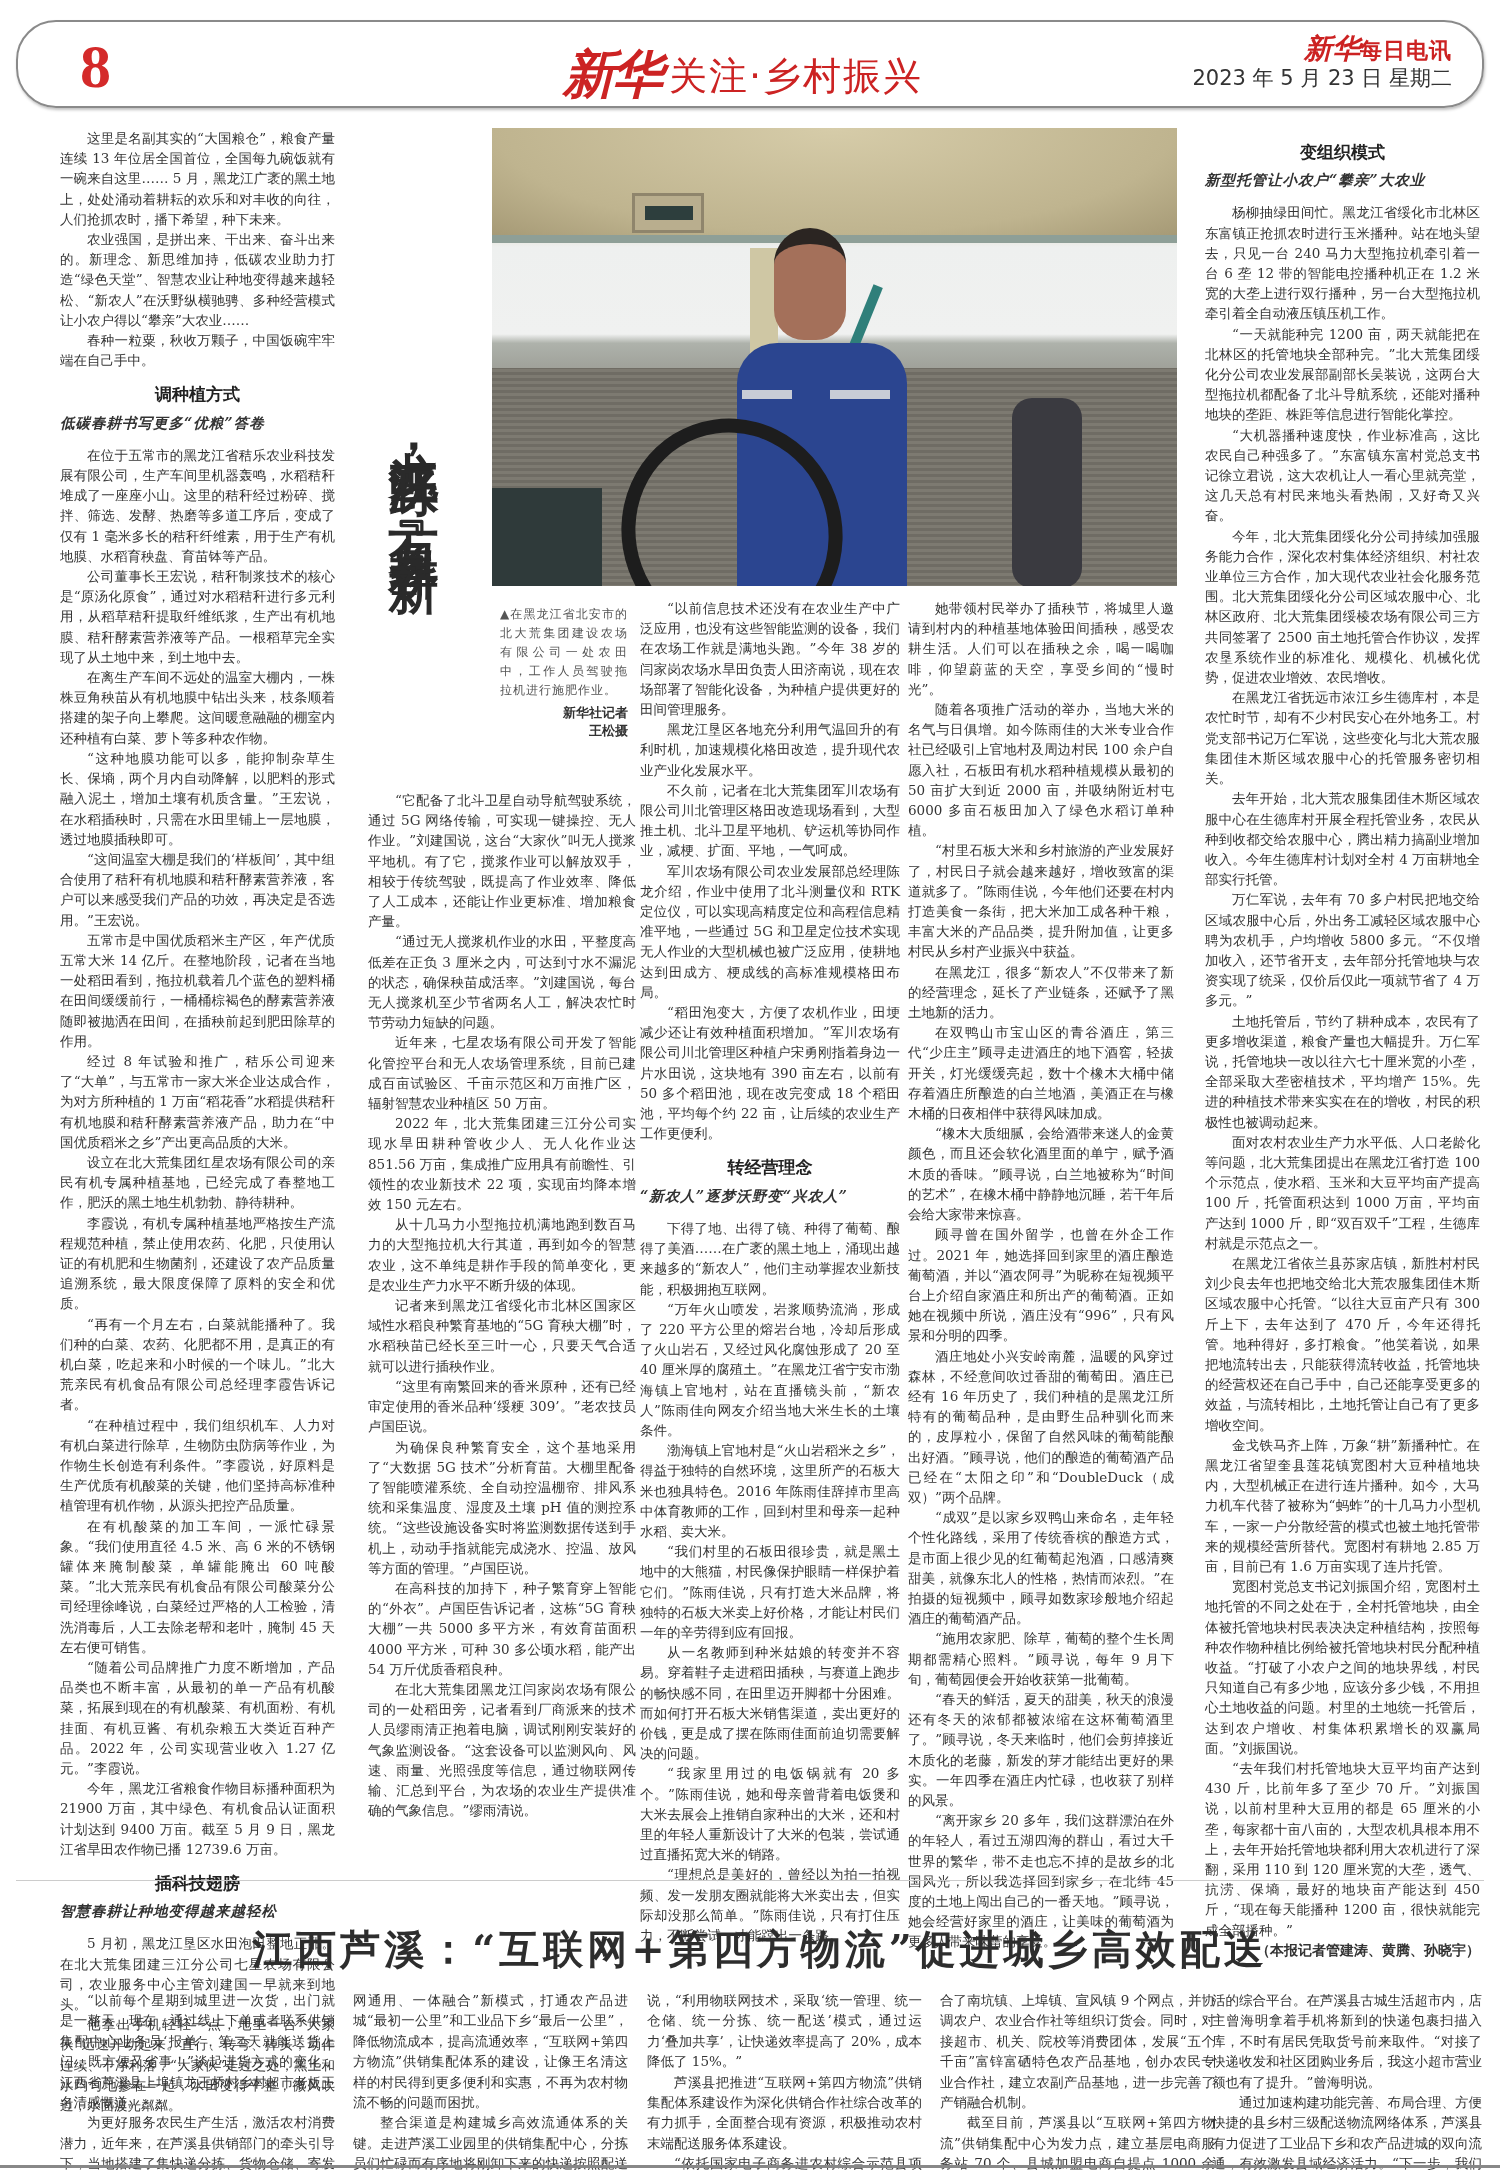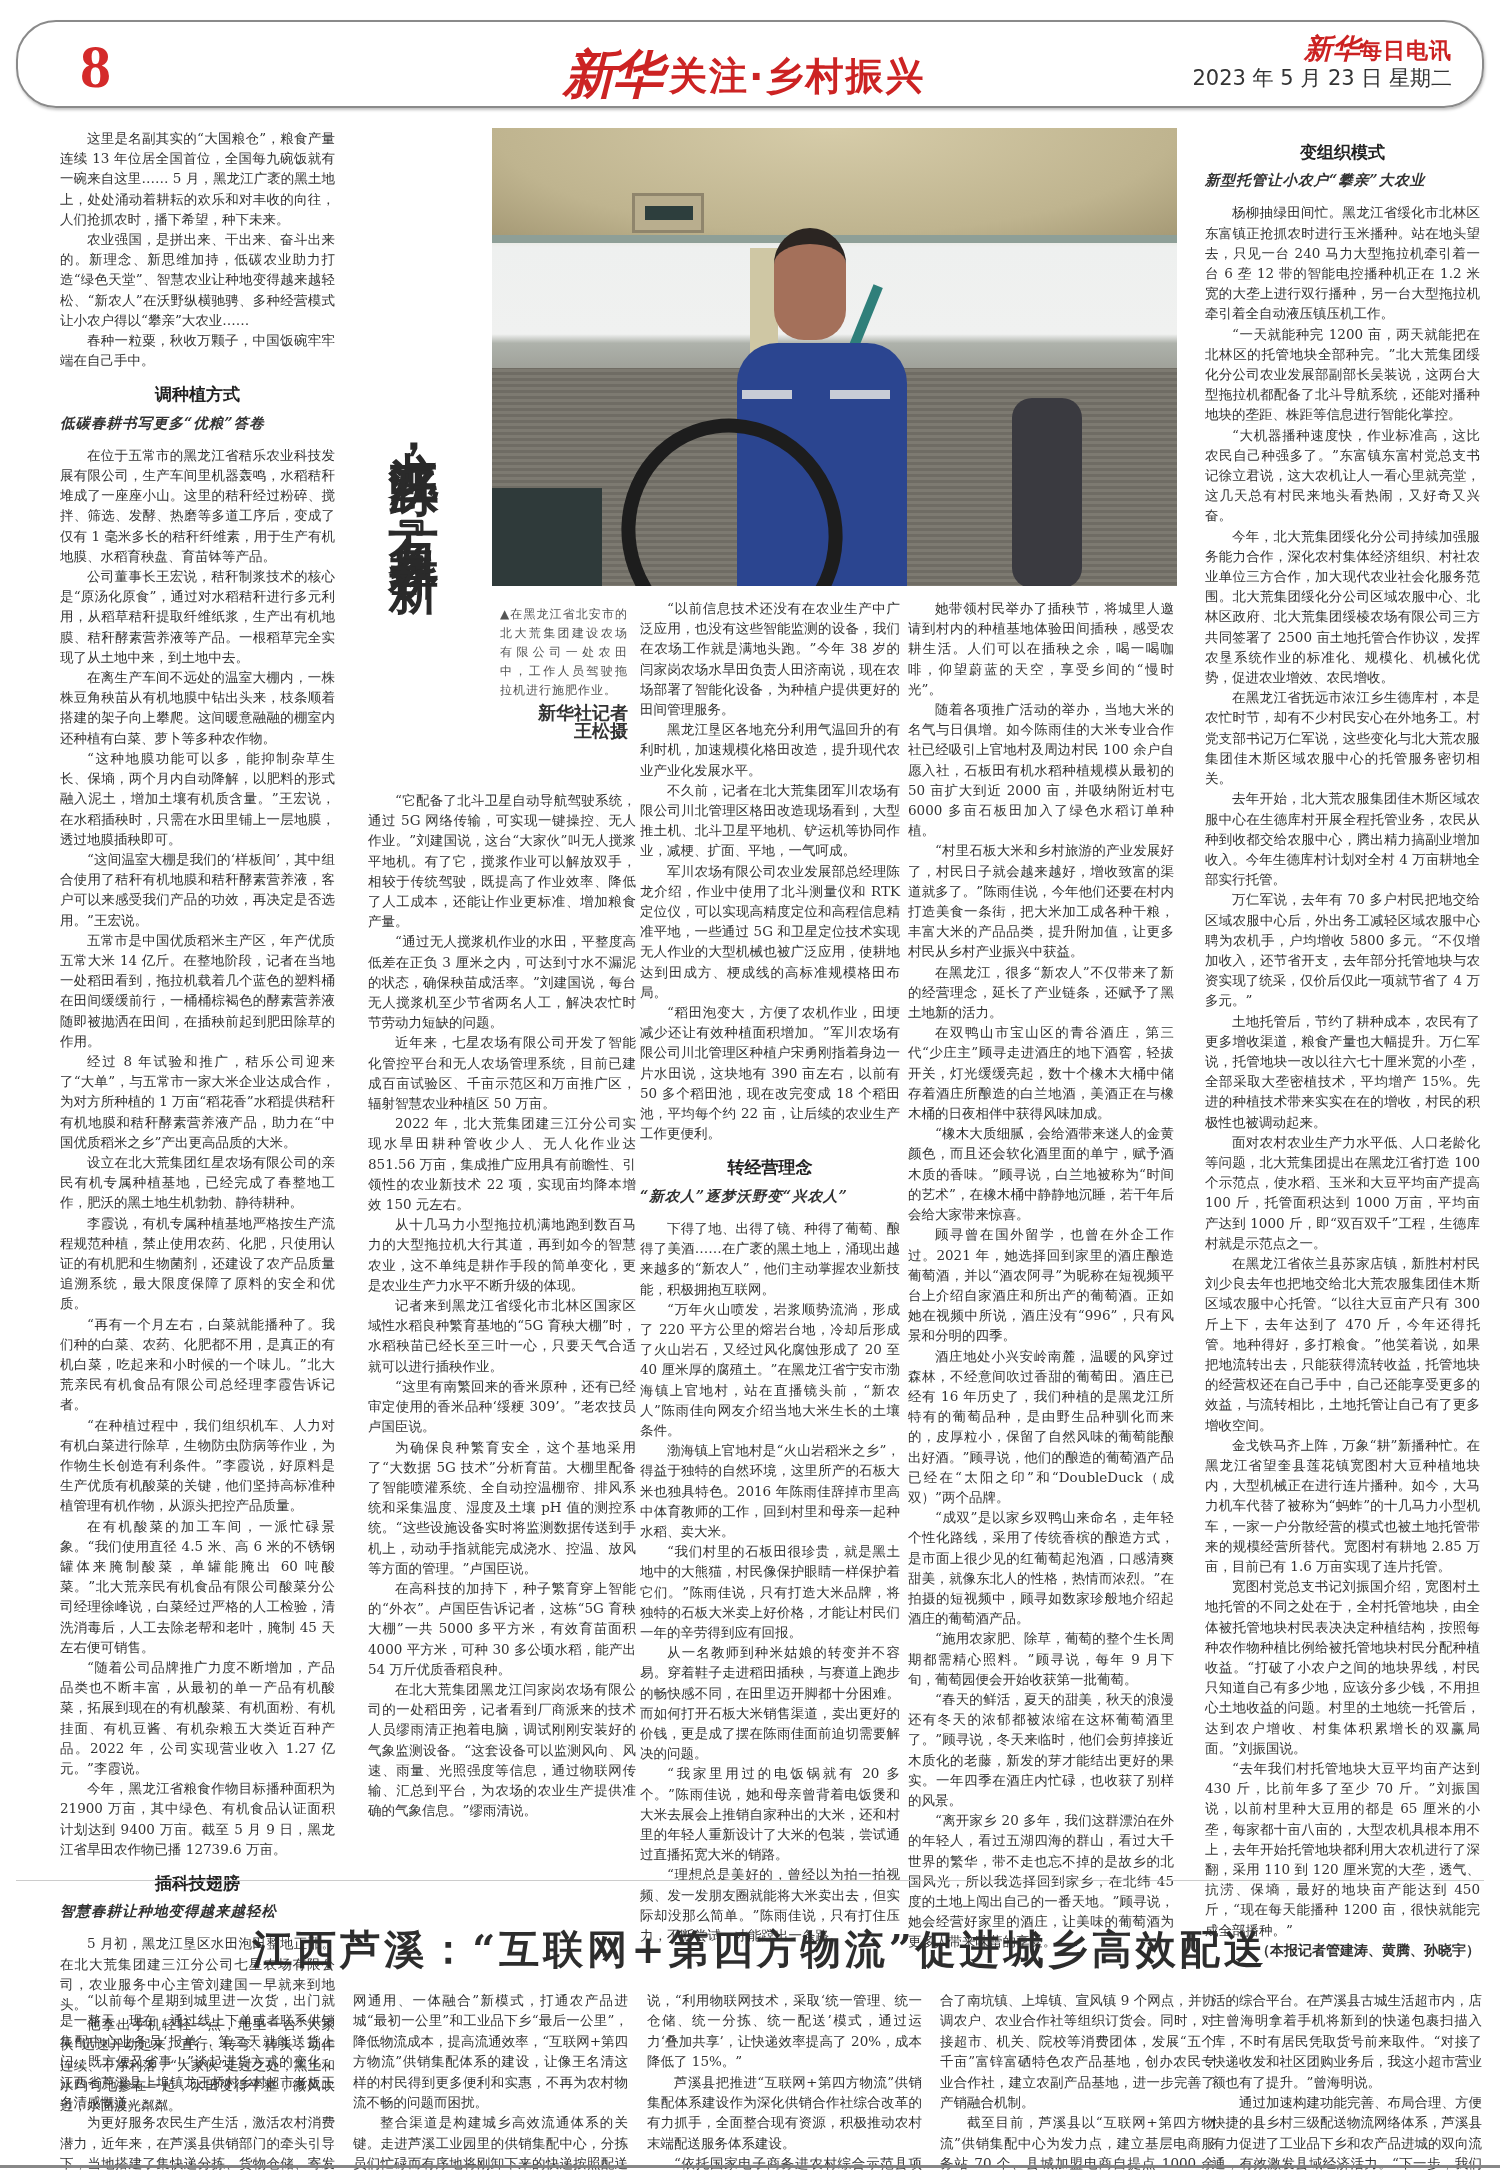--- a/index.html
+++ b/index.html
@@ -17,21 +17,21 @@
     font-family: "Liberation Serif", serif; font-weight: bold; font-size: 62px; color: #d42a2a; line-height: 60px;
   }
   .section-title {
     position: absolute; left: 545px; top: 14px; display: flex; align-items: flex-end;
   }
   .brand-script {
     font-family: "DejaVu Serif", serif; font-style: italic; font-weight: bold;
     font-size: 52px; color: #cc2323; letter-spacing: -4px; line-height: 60px;
   }
   .section-text {
-    font-family: "DejaVu Sans", sans-serif; font-weight: bold; font-size: 38px; color: #cc2323;
+    font-family: "DejaVu Sans", sans-serif; font-weight: normal; font-size: 38px; color: #cc2323;
     margin-left: 10px; line-height: 56px; letter-spacing: 2px; margin-top: 12px;
   }
   .paper-brand { position: absolute; right: 30px; top: 10px; text-align: right; }
   .paper-brand .pb-name {
     font-family: "DejaVu Serif", serif; font-style: italic; font-weight: bold; font-size: 28px; color: #c22; line-height: 34px;
   }
   .paper-brand .pb-name span.small { font-style: normal; font-size: 22px; letter-spacing: 1px; }
   .paper-brand .pb-date { font-family: "DejaVu Sans", sans-serif; font-size: 21px; color: #333; line-height: 22px; }
 
   
@@ -77,21 +77,21 @@
   .photo .wheel { position:absolute; left:130px; top:290px; width:220px; height:230px; border:14px solid #1d1d1d; border-radius:50%; transform:rotate(-20deg); }
   .photo .seat { position:absolute; left:520px; top:270px; width:70px; height:190px; background:#3a3a40; border-radius:20px; }
   .photo .console { position:absolute; left:0; top:360px; width:110px; height:100px; background:#2f3a3a; }
   .photo .radio { position:absolute; left:140px; top:65px; width:72px; height:40px; background:#b9ae8e; border:3px solid #8f856c; }
   .photo .radio::after { content:""; position:absolute; left:10px; top:10px; width:48px; height:14px; background:#2d3e3d; }
 
   .caption {
     position: absolute; left: 500px; top: 605px; width: 128px;
     font-family: "DejaVu Serif", serif; font-size: 12px; line-height: 19px; color: #555; text-align: justify; letter-spacing: 1px;
   }
-  .caption .cap-credit { text-align: right; font-family: "DejaVu Sans", sans-serif; font-weight: bold; font-size: 18px; color: #333; margin-top: 4px; line-height: 18px; letter-spacing: 0; }
+  .caption .cap-credit { text-align: right; font-family: "DejaVu Sans", sans-serif; font-weight: bold; font-size: 13px; color: #333; margin-top: 4px; line-height: 18px; letter-spacing: 0; }
 
   
   .divider { position:absolute; left:16px; top:1880px; width:1468px; height:1px; background:#ccc; }
   .art2-headline {
     position: absolute; left: 10px; top: 1904px; width: 1500px; text-align: center;
     font-family: "DejaVu Serif", serif; font-size: 40px; color: #2d2d2d; letter-spacing: 4px; line-height: 56px; margin-top: 17px;
   }
   .art2-col { position: absolute; top: 1990px; width: 275px; font-size: 13.5px; line-height: 20.4px; color: #333; text-align: justify; }
   .art2-col p { text-indent: 2em; }
   .a2c1 { left: 60px; } .a2c2 { left: 353px; } .a2c3 { left: 647px; } .a2c4 { left: 940px; } .a2c5 { left: 1212px; width: 270px; }

